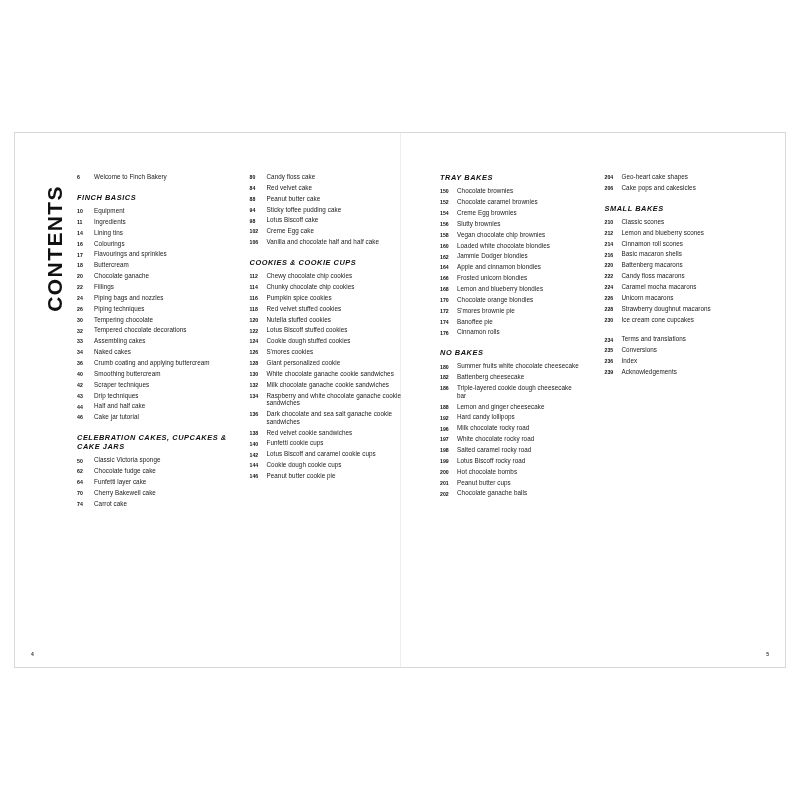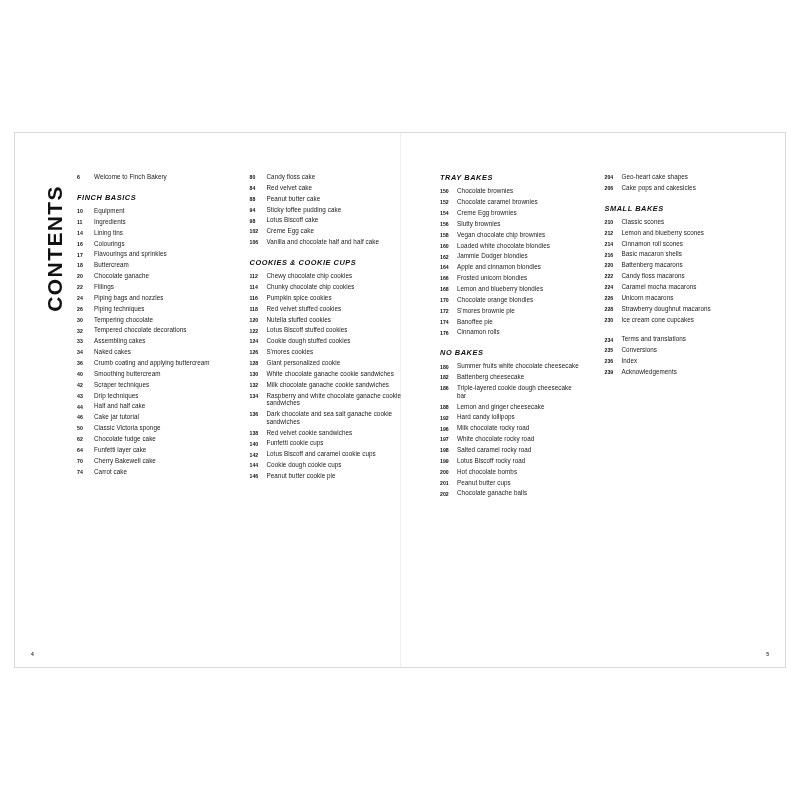--- a/index.html
+++ b/index.html
@@ -191,20 +191,21 @@
           <span class="ttl">Drip techniques</span>
         </div>
         <div class="entry">
           <span class="pg">44</span>
           <span class="ttl">Half and half cake</span>
         </div>
         <div class="entry">
           <span class="pg">46</span>
           <span class="ttl">Cake jar tutorial</span>
         </div>
+        <div class="sec-head">CELEBRATION CAKES, CUPCAKES &amp; CAKE JARS</div>
         <div class="entry">
           <span class="pg">50</span>
           <span class="ttl">Classic Victoria sponge</span>
         </div>
         <div class="entry">
           <span class="pg">62</span>
           <span class="ttl">Chocolate fudge cake</span>
         </div>
         <div class="entry">
           <span class="pg">64</span>

